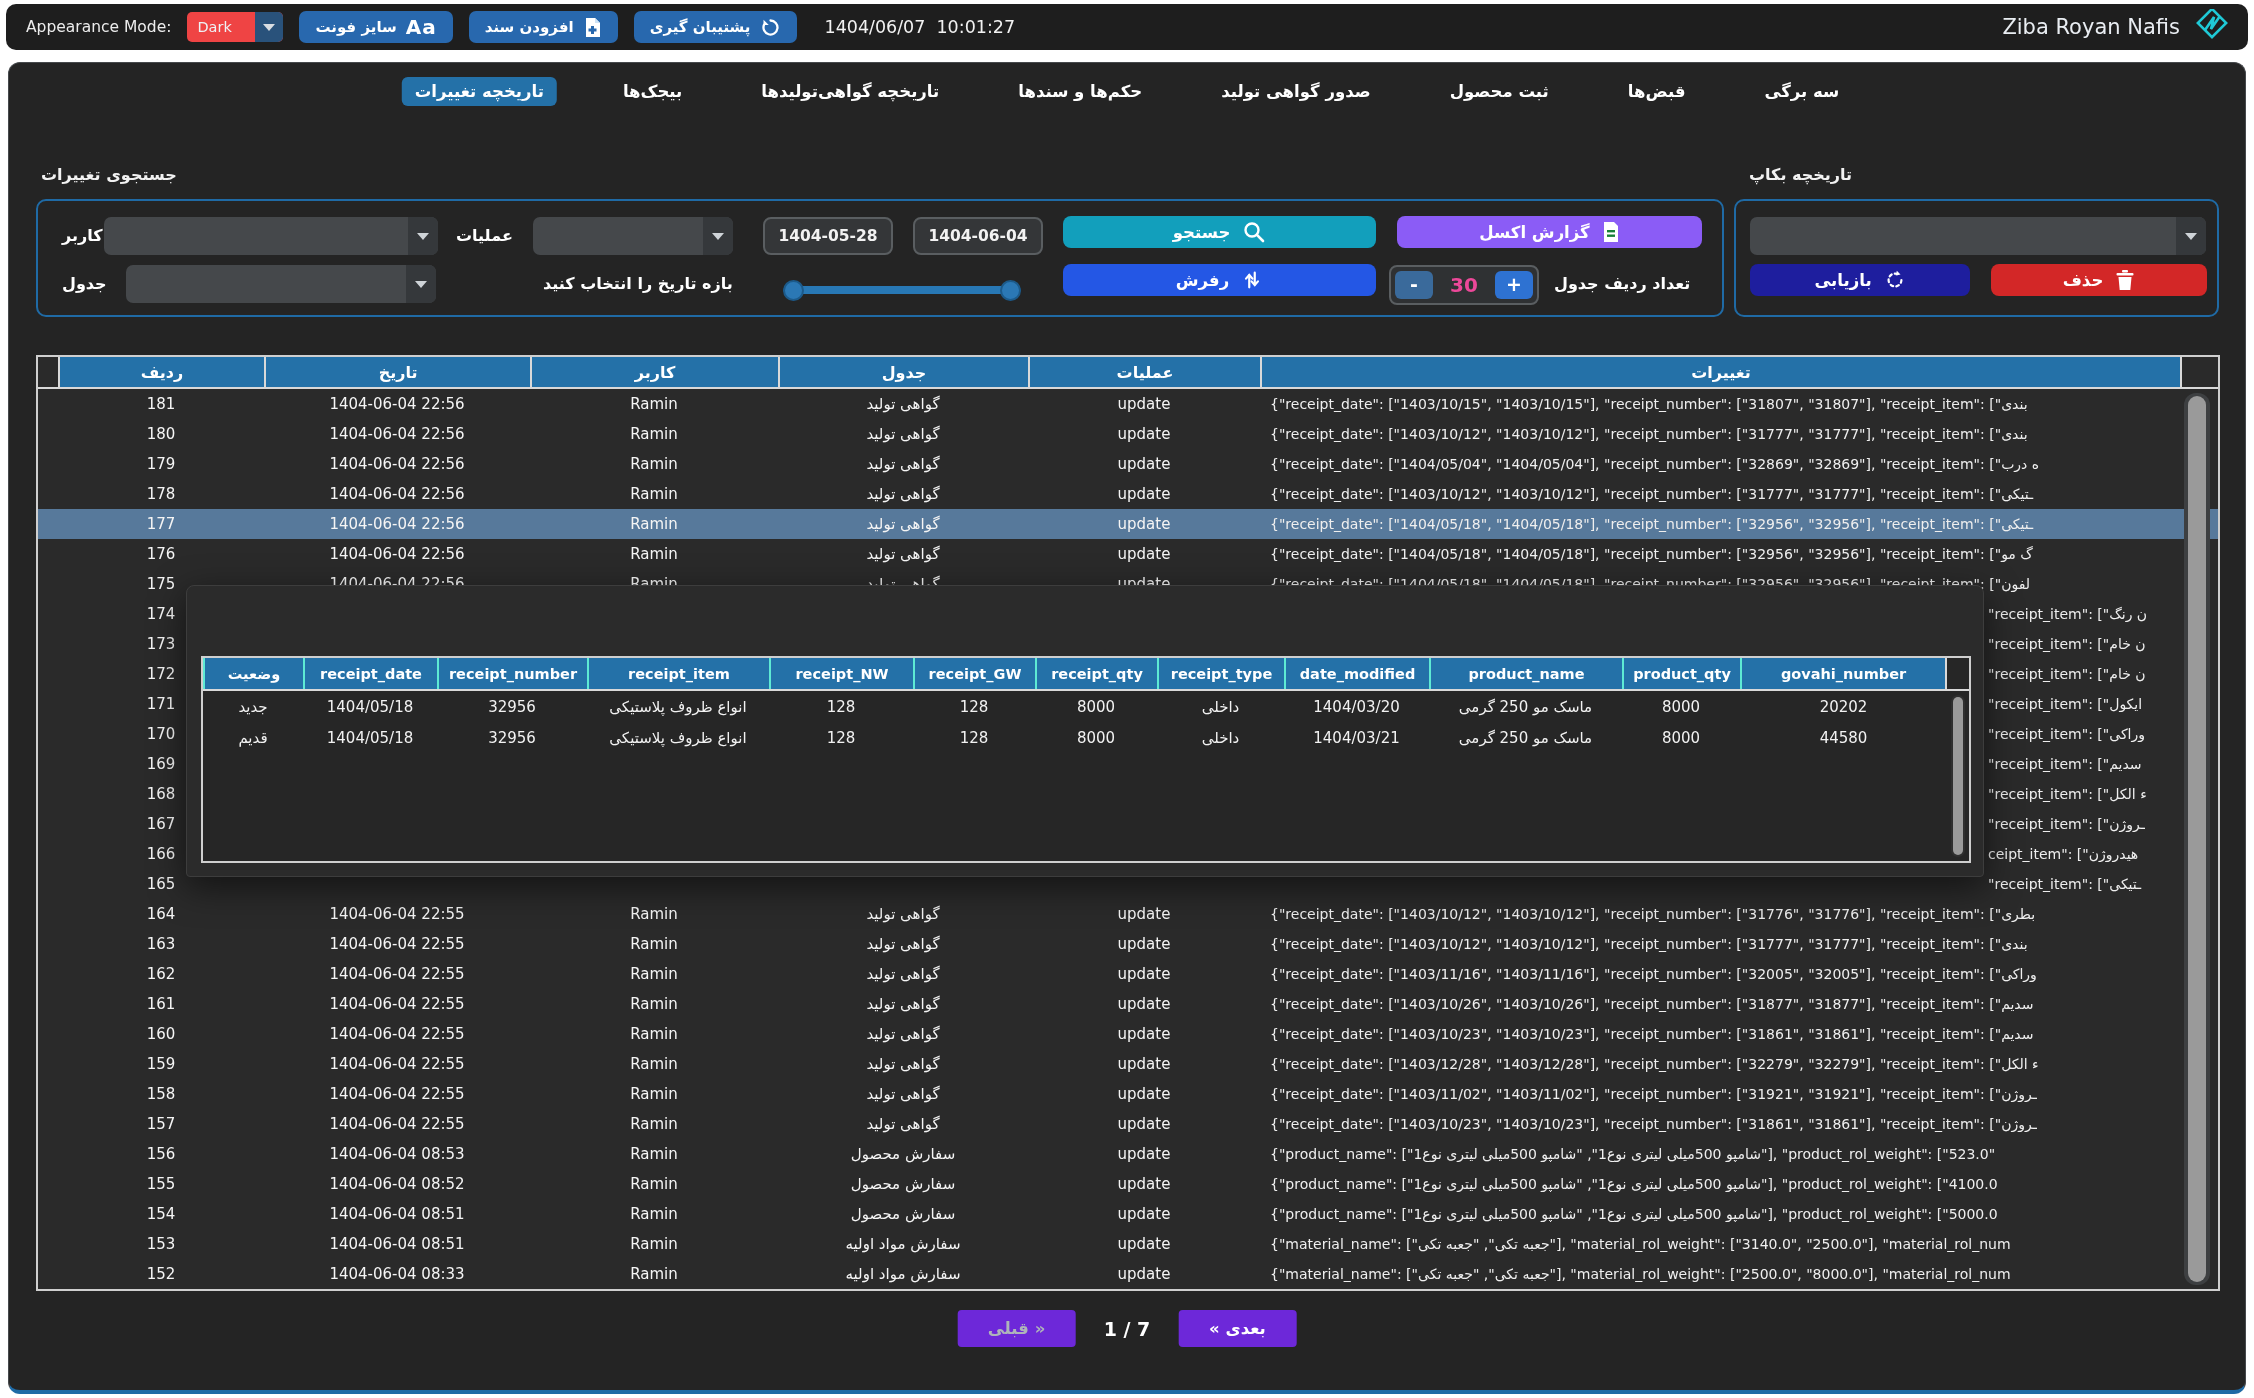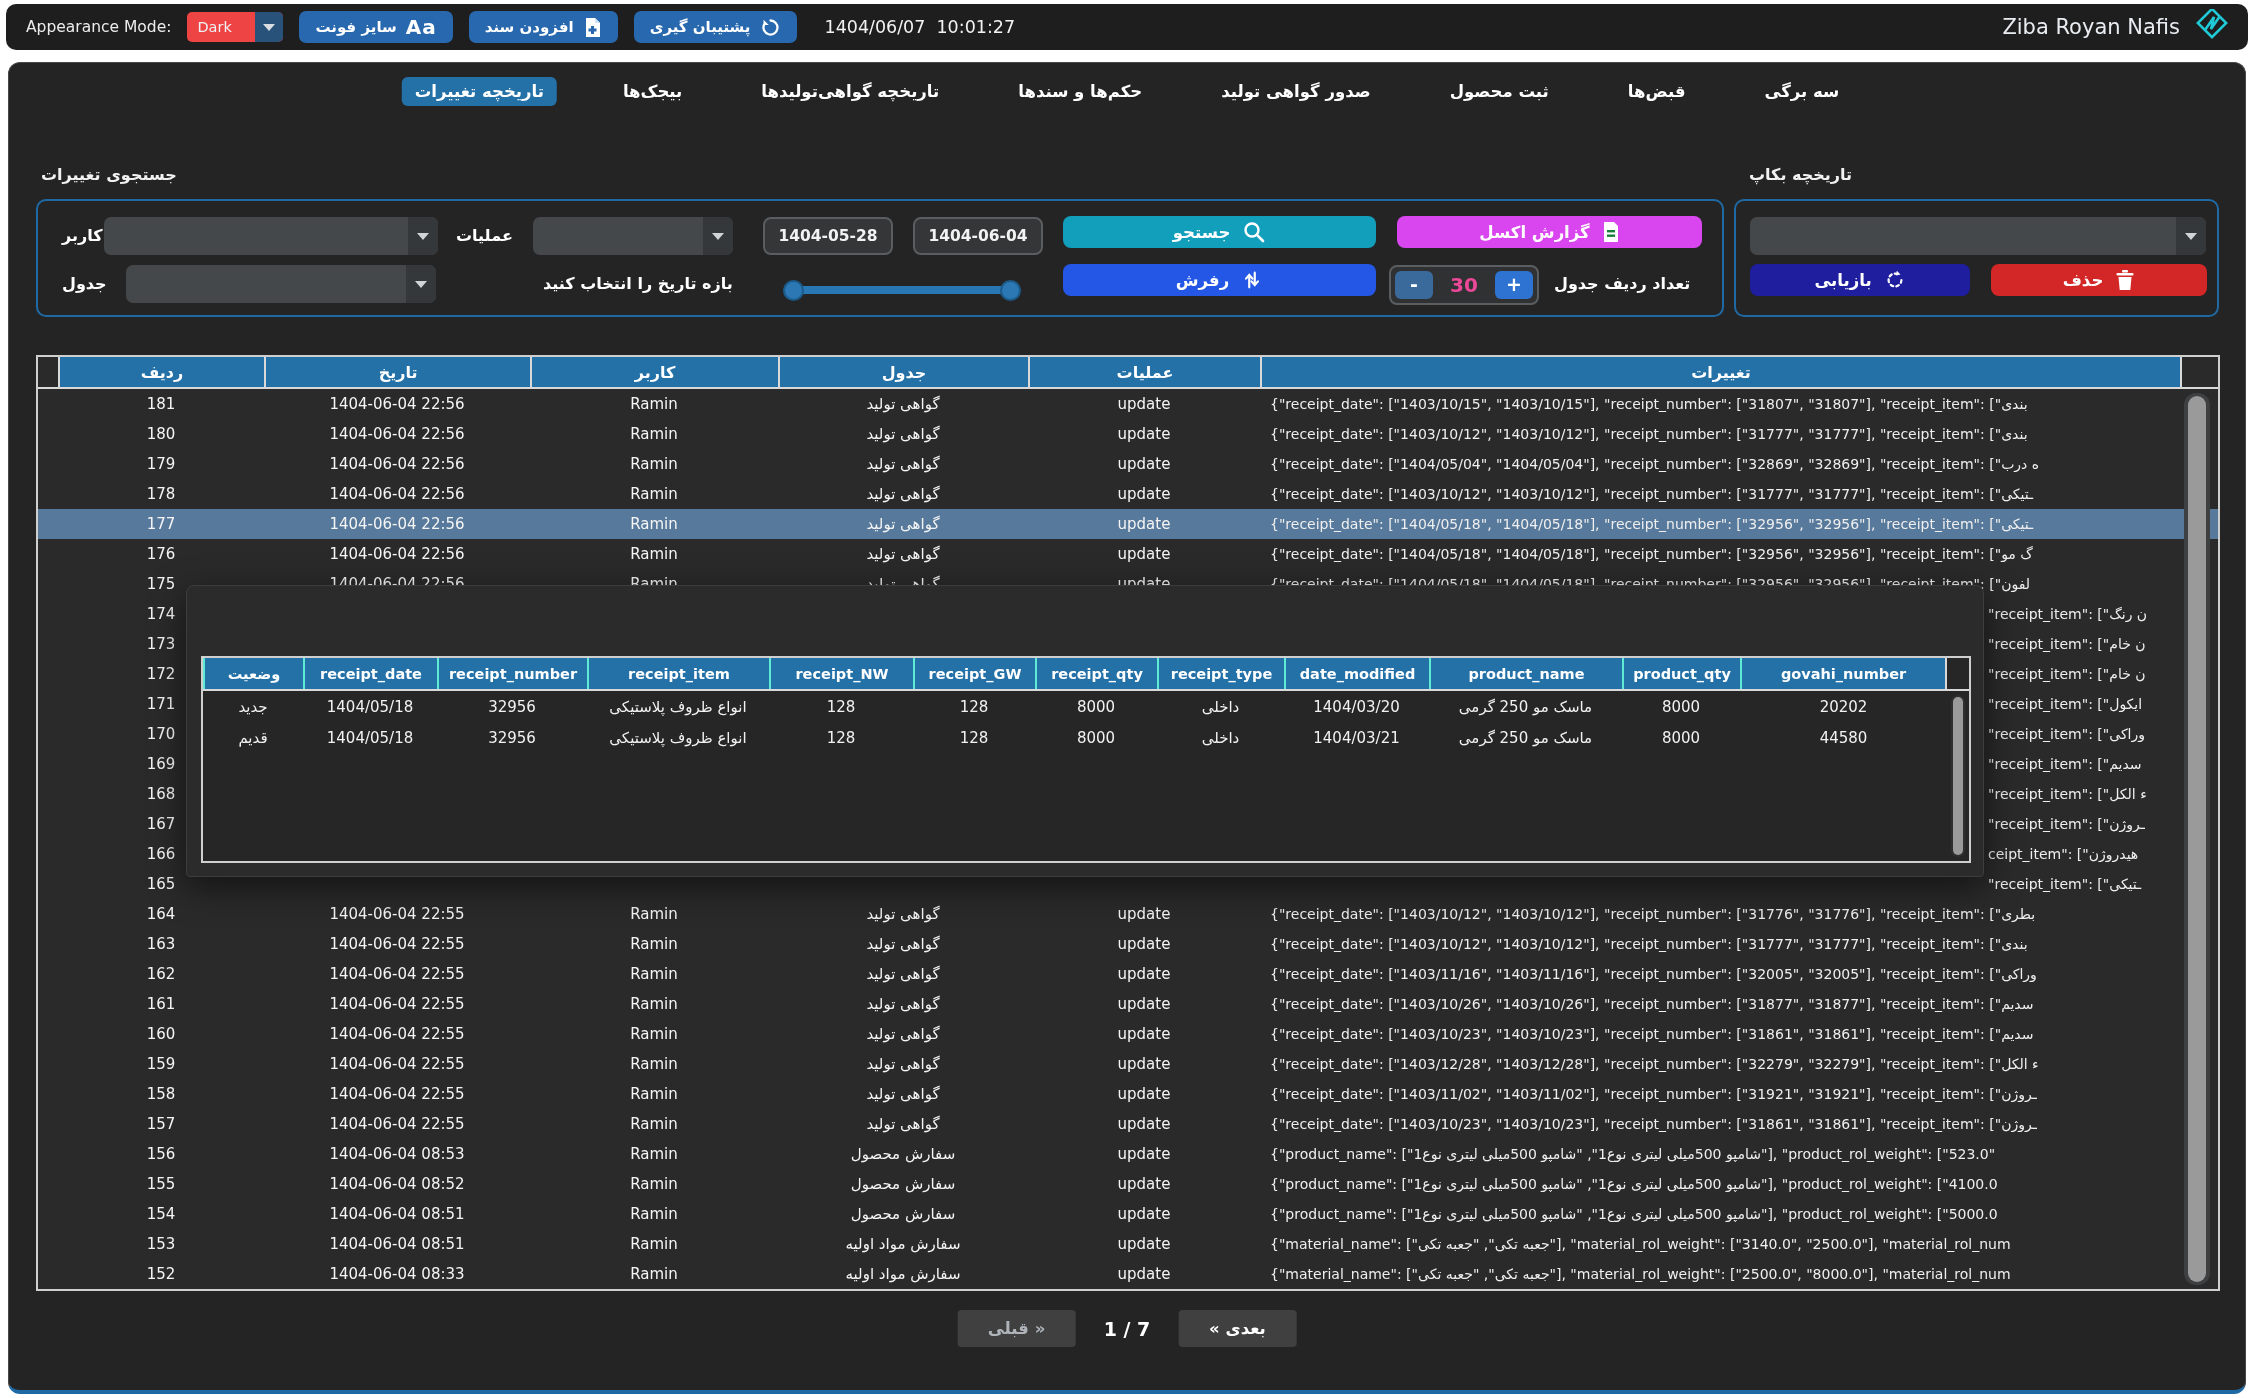--- a/index.html
+++ b/index.html
@@ -54,21 +54,21 @@
   .combo .chev { border-top-color:#cfd4d8; }
 
   .entry { position:absolute; height:38px; background:#343638; border:2px solid #5a5e61;
            border-radius:8px; color:#f2f2f2; font-size:15.5px; font-weight:700;
            display:flex; align-items:center; justify-content:center; }
 
   .btn { position:absolute; height:32px; border-radius:8px; color:#fff; font-weight:700;
          font-size:16.5px; display:flex; align-items:center; justify-content:center; gap:12px; }
   .btn .fa { direction:rtl; }
   #search-btn  { background:#129fbc; }
-  #excel-btn   { background:#d946ef; }
+  #excel-btn   { background:#8b5cf6; }
   #refresh-btn { background:#2457e5; }
   #restore-btn { background:#1e1e9e; }
   #delete-btn  { background:#d32727; }
 
   .slider { position:absolute; left:745px; top:79px; width:238px; height:20px; }
   .slider .track  { position:absolute; left:0; right:0; top:7px; height:6px; background:#17486b; border-radius:3px; }
   .slider .range  { position:absolute; left:10px; right:14px; top:6px; height:8px; background:#2878b5; border-radius:4px; }
   .slider .handle { position:absolute; top:0; width:21px; height:21px; border-radius:50%;
                     background:#2b78b5; border:2px solid #1c5a8a; }
   .slider .h-left { left:0; } .slider .h-right { right:0; }
@@ -99,21 +99,21 @@
   .td.changes .tail { padding-left:718px; }
 
   .vscroll { position:absolute; right:8px; top:36px; bottom:4px; width:26px;
              background:#3d3f41; border-radius:12px; }
   .vscroll .thumb { position:absolute; left:4px; right:4px; top:3px; bottom:3px;
                     background:#9a9a9a; border-radius:9px; }
 
   
   .pagination { position:absolute; left:50%; top:1247px; transform:translateX(-50%);
                 display:flex; align-items:center; gap:28px; }
-  .pg-btn { width:118px; height:37px; background:#404040; border-radius:4px; color:#fff;
+  .pg-btn { width:118px; height:37px; background:#6d28d9; border-radius:4px; color:#fff;
             font-weight:700; font-size:16.5px; display:flex; align-items:center; justify-content:center; gap:6px; }
   .pg-btn.prev { color:#aeb4ba; }
   .pg-num { color:#fff; font-weight:700; font-size:19px; }
 
   
   .modal { position:absolute; left:186px; top:585px; width:1798px; height:292px;
            background:#2b2b2b; border:1px solid #3d3d3d; border-radius:8px 8px 4px 4px;
            box-shadow:0 10px 35px rgba(0,0,0,.55); }
   .modal-titlebar { height:38px; background:#f1f1f1; border-radius:7px 7px 0 0;
                     display:flex; align-items:center; padding:0 16px; gap:10px; }

